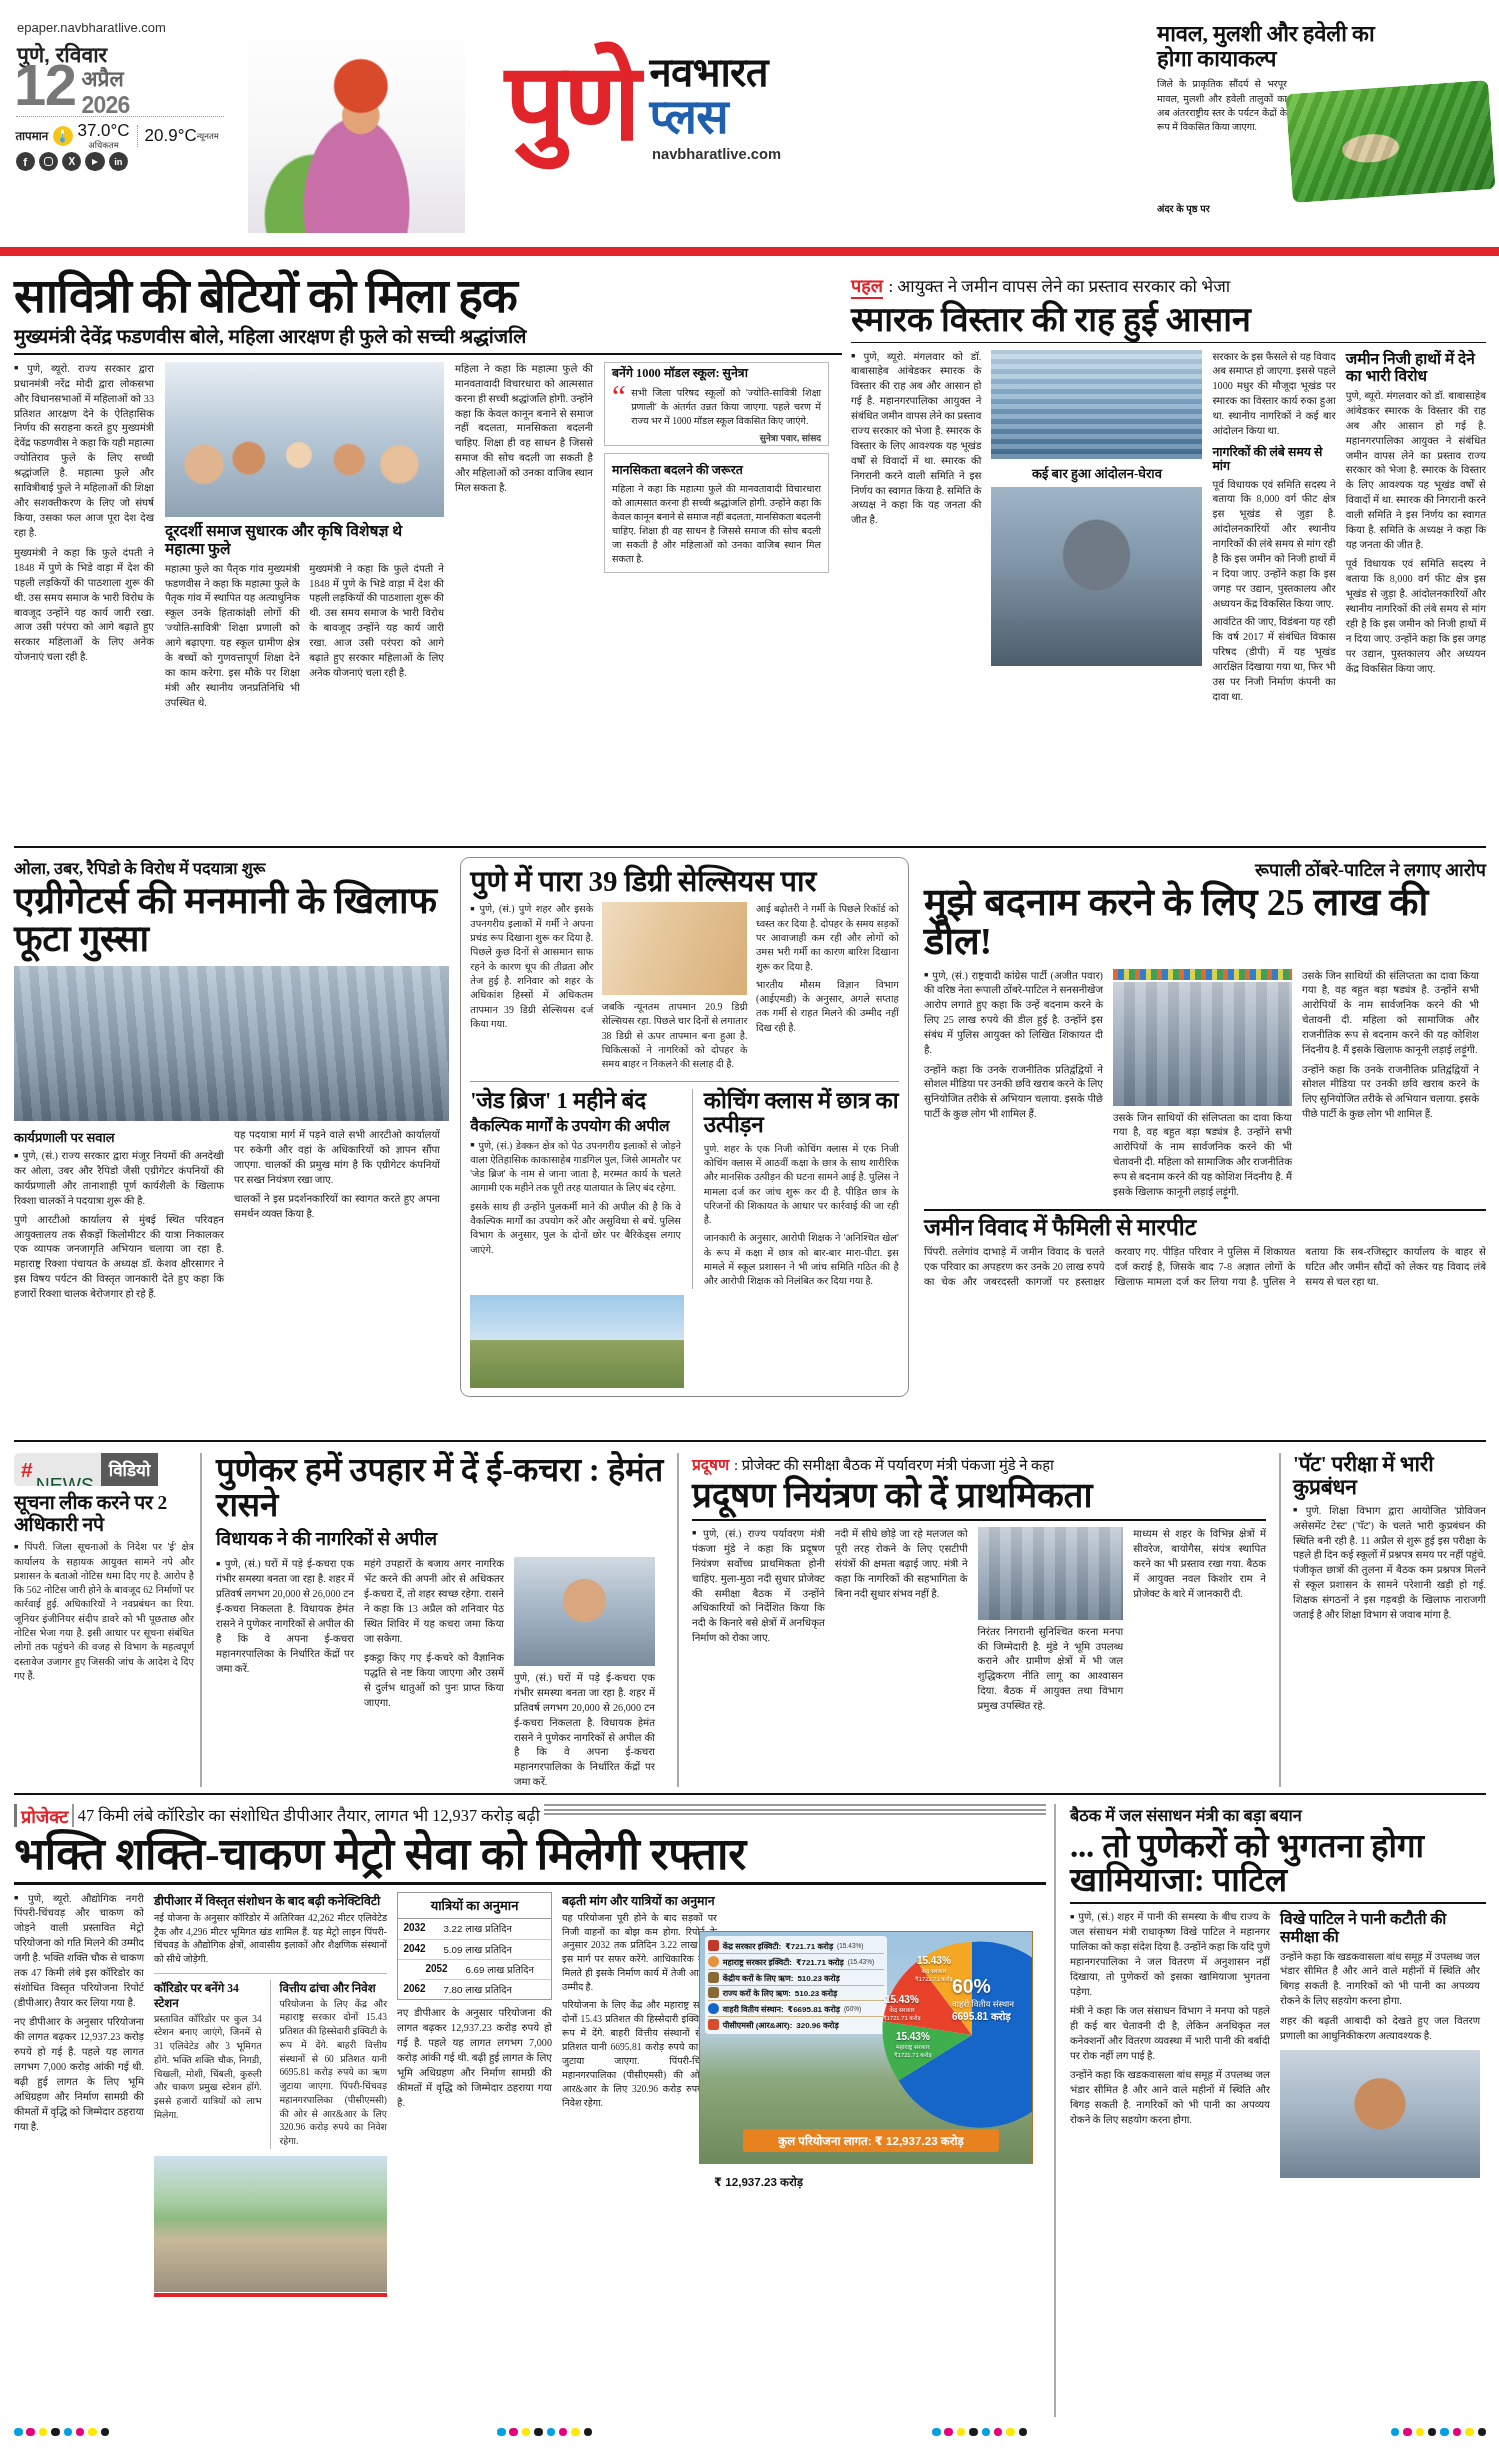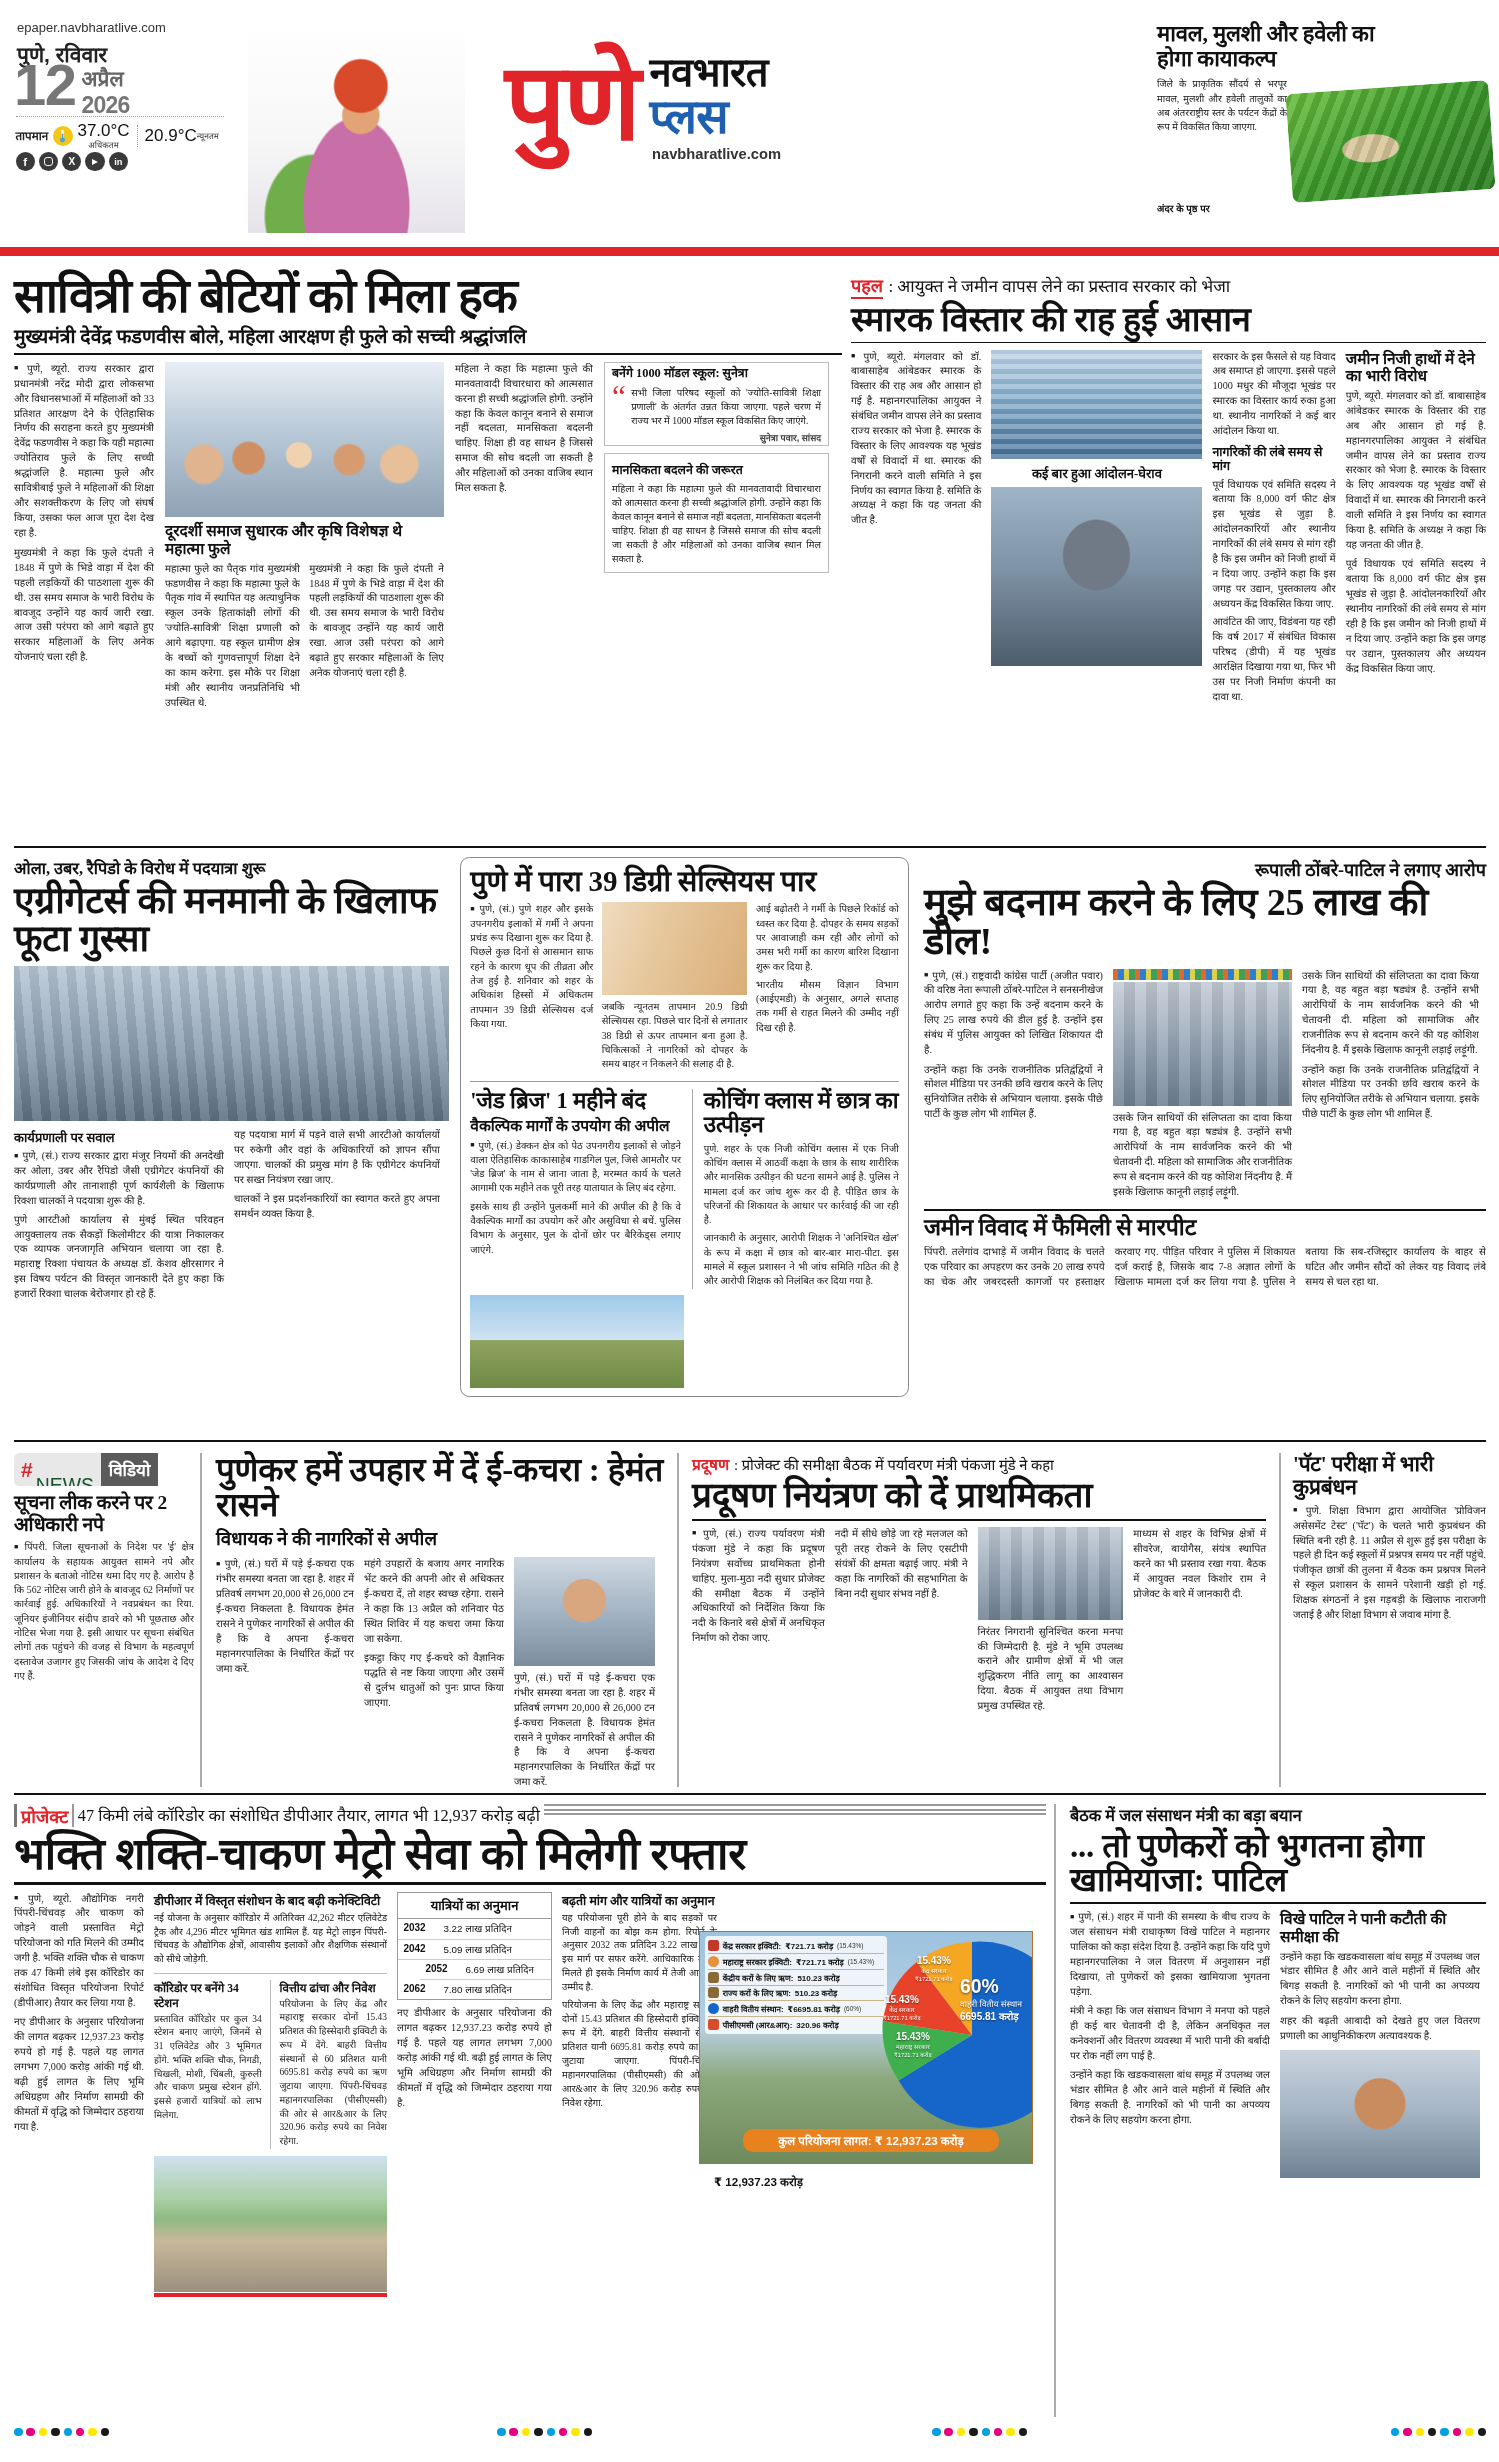--- a/index.html
+++ b/index.html
@@ -518,27 +518,27 @@
     <div style="position:absolute;left:183px;top:62px;text-align:center;color:#fff;">
       <div style="font-size:10px;font-weight:700;text-shadow:0 0.8px 1.6px rgba(0,0,0,.5);">15.43%</div>
       <div style="font-size:6.2px;text-shadow:0 0.8px 1.6px rgba(0,0,0,.5);">केंद्र सरकार</div>
       <div style="font-size:5.8px;text-shadow:0 0.8px 1.6px rgba(0,0,0,.5);">₹1721.71 करोड़</div>
     </div>
     <div style="position:absolute;left:194px;top:99px;text-align:center;color:#fff;">
       <div style="font-size:10px;font-weight:700;text-shadow:0 0.8px 1.6px rgba(0,0,0,.5);">15.43%</div>
       <div style="font-size:6.2px;text-shadow:0 0.8px 1.6px rgba(0,0,0,.5);">महाराष्ट्र सरकार</div>
       <div style="font-size:5.8px;text-shadow:0 0.8px 1.6px rgba(0,0,0,.5);">₹1721.71 करोड़</div>
     </div>
-    <div style="position:absolute;left:260px;top:43px;color:#fff;">
+    <div style="position:absolute;left:252px;top:43px;color:#fff;">
       <div style="font-size:19.4px;font-weight:700;text-shadow:0 0.8px 2.3px rgba(0,0,0,.55);">60%</div>
       <div style="font-size:8.5px;text-shadow:0 0.8px 1.6px rgba(0,0,0,.5);">वाहरी वितीय संस्थान</div>
       <div style="font-size:10px;font-weight:700;text-shadow:0 0.8px 1.6px rgba(0,0,0,.5);">6695.81 करोड़</div>
     </div>
 
-    <div style="position:absolute;left:43px;bottom:11px;width:256px;height:23px;background:#e8821e;border-radius:10px;
+    <div style="position:absolute;left:43px;bottom:11px;width:256px;height:23px;background:#e8821e;border-radius:3px;
                 display:flex;align-items:center;justify-content:center;color:#fff;font-size:11.6px;font-weight:700;">कुल परियोजना लागत: ₹ 12,937.23 करोड़</div>
   </div>
 
   <div style="position:absolute;left:714px;top:2174px;font-size:11.6px;font-weight:700;color:#111;">₹ 12,937.23 करोड़</div>
 
   <div style="position:absolute;left:1054px;top:1804px;width:1.6px;height:613px;background:#aaa;"></div>
   <div style="position:absolute; left:1070px; top:1804px; width:416px;">
     <div class="kicker" style="font-size:16.3px;">बैठक में जल संसाधन मंत्री का बड़ा बयान</div>
     <div class="hl" style="font-size:33px;margin-top:3.1px;line-height:1.04;">... तो पुणेकरों को भुगतना होगा खामियाजा: पाटिल</div>
     <div style="height:1.6px;background:#111;margin-top:4.7px;"></div>

